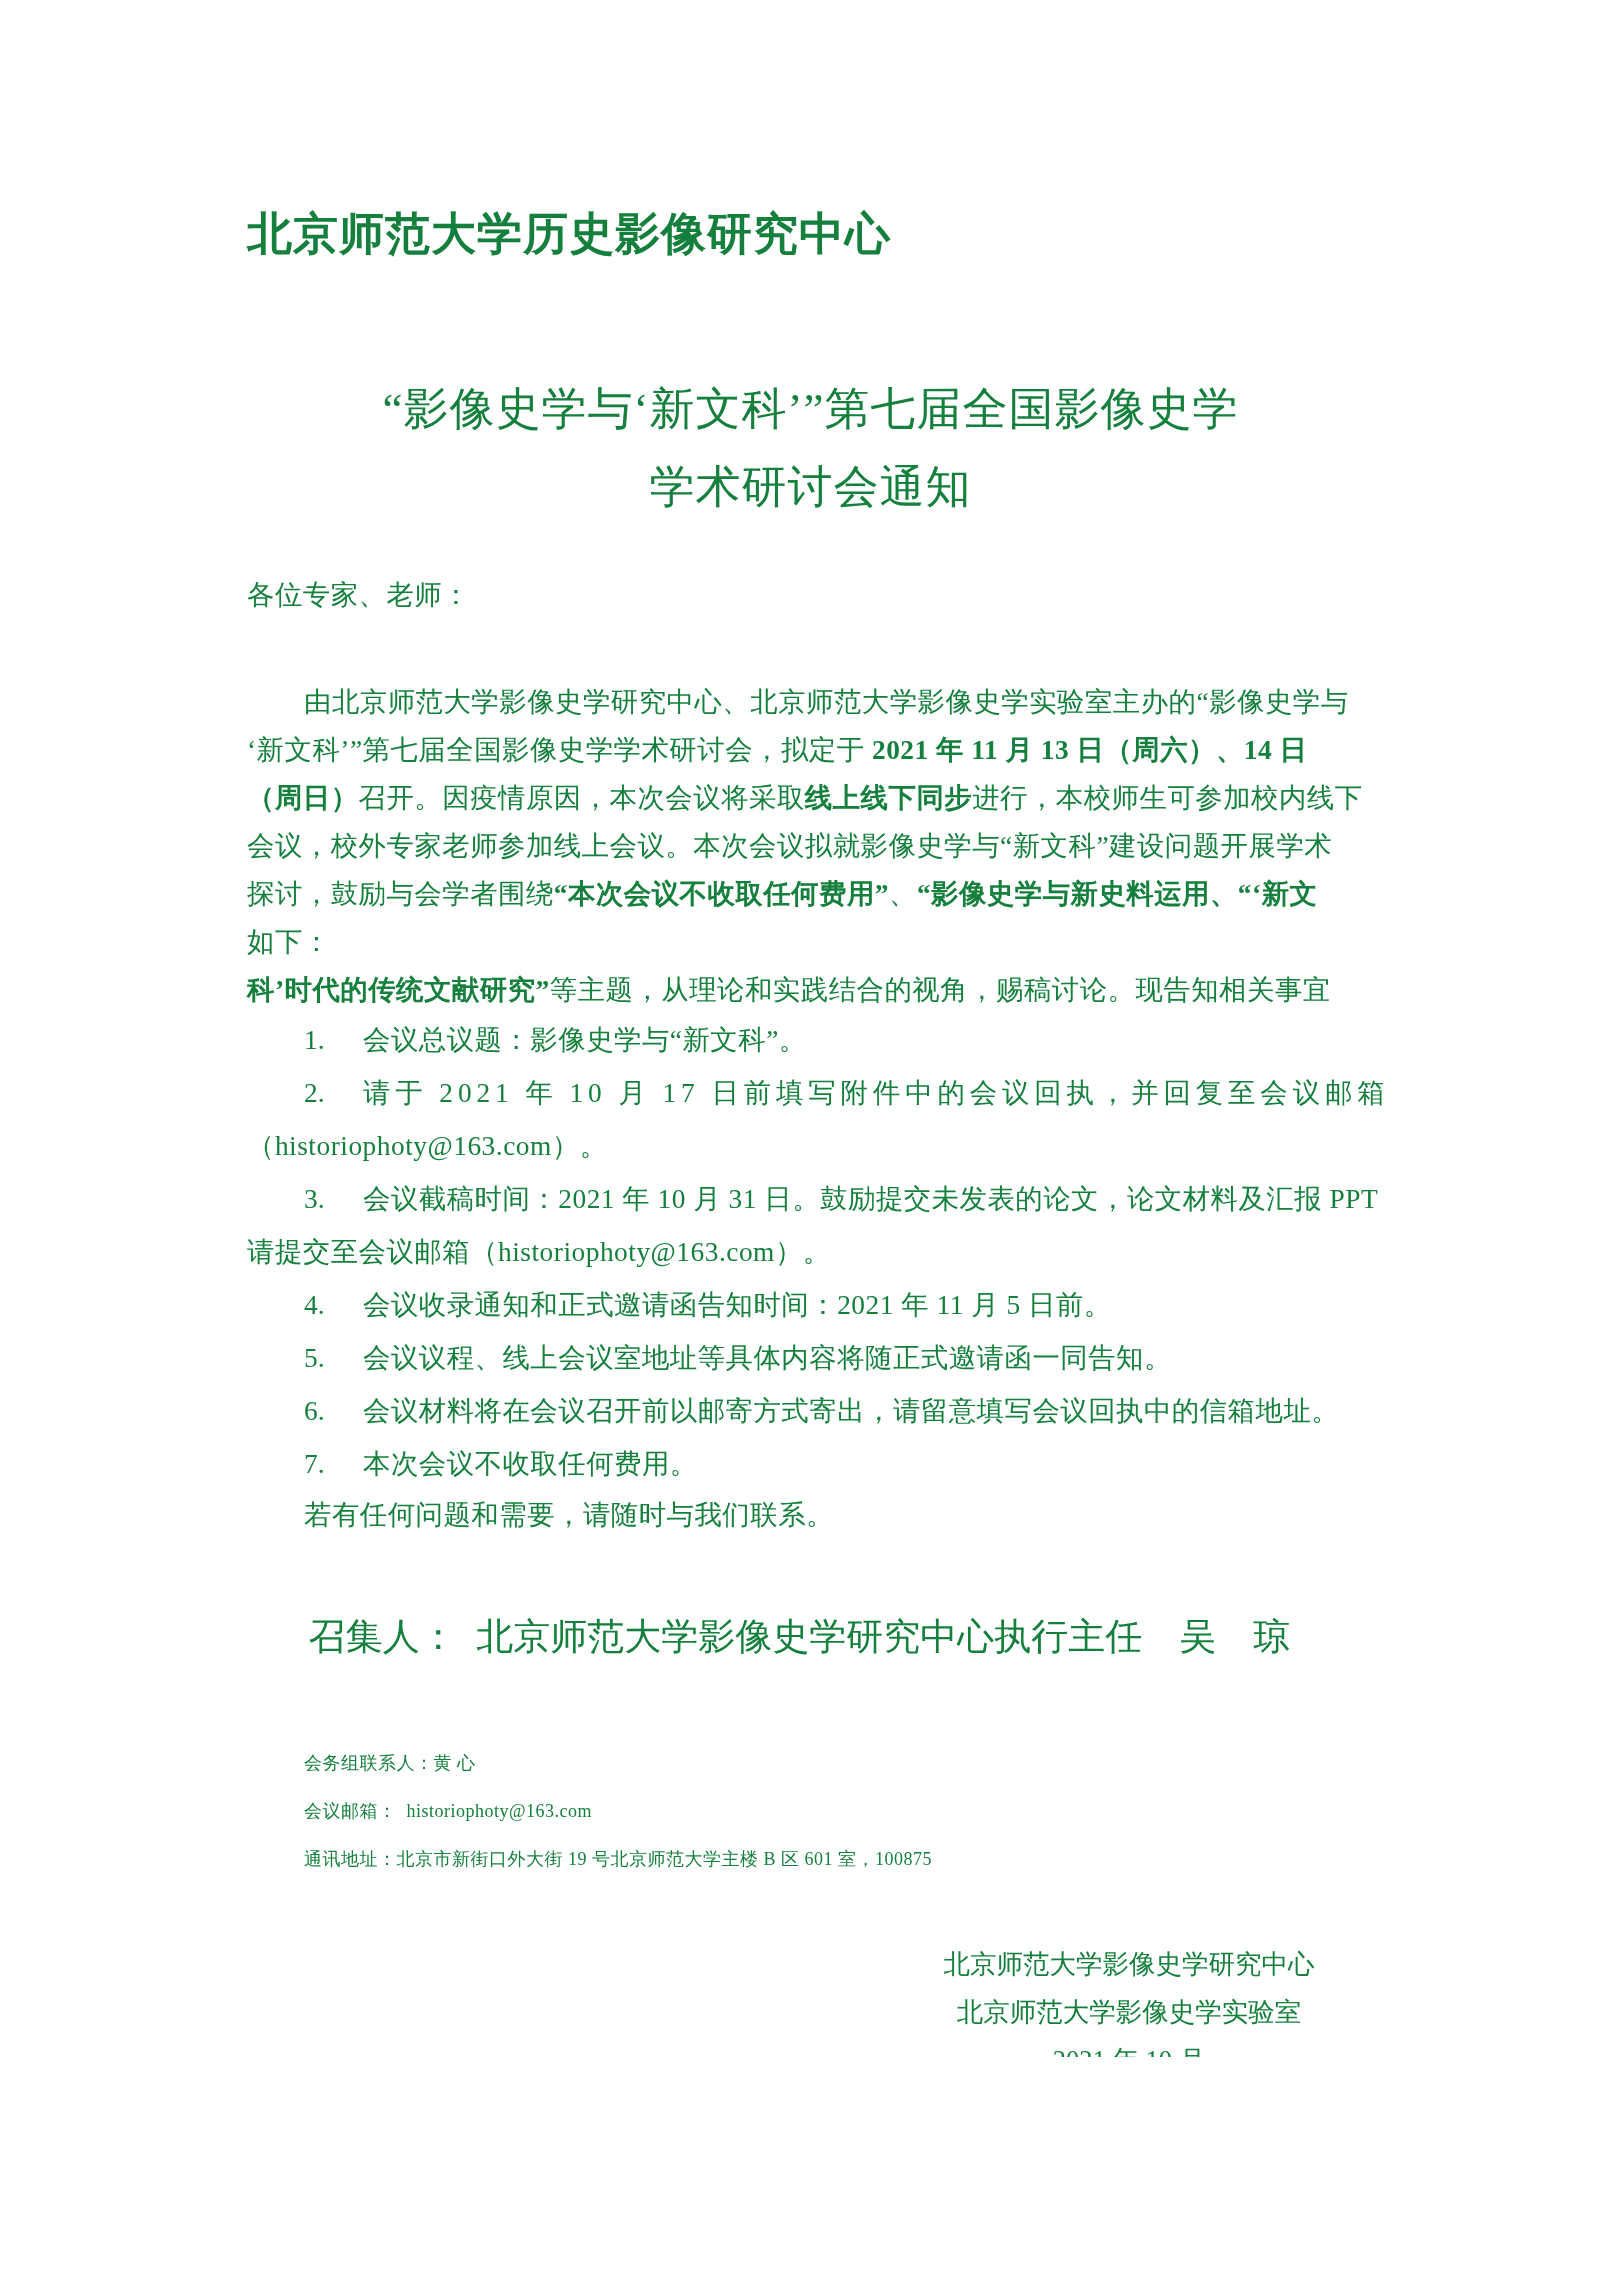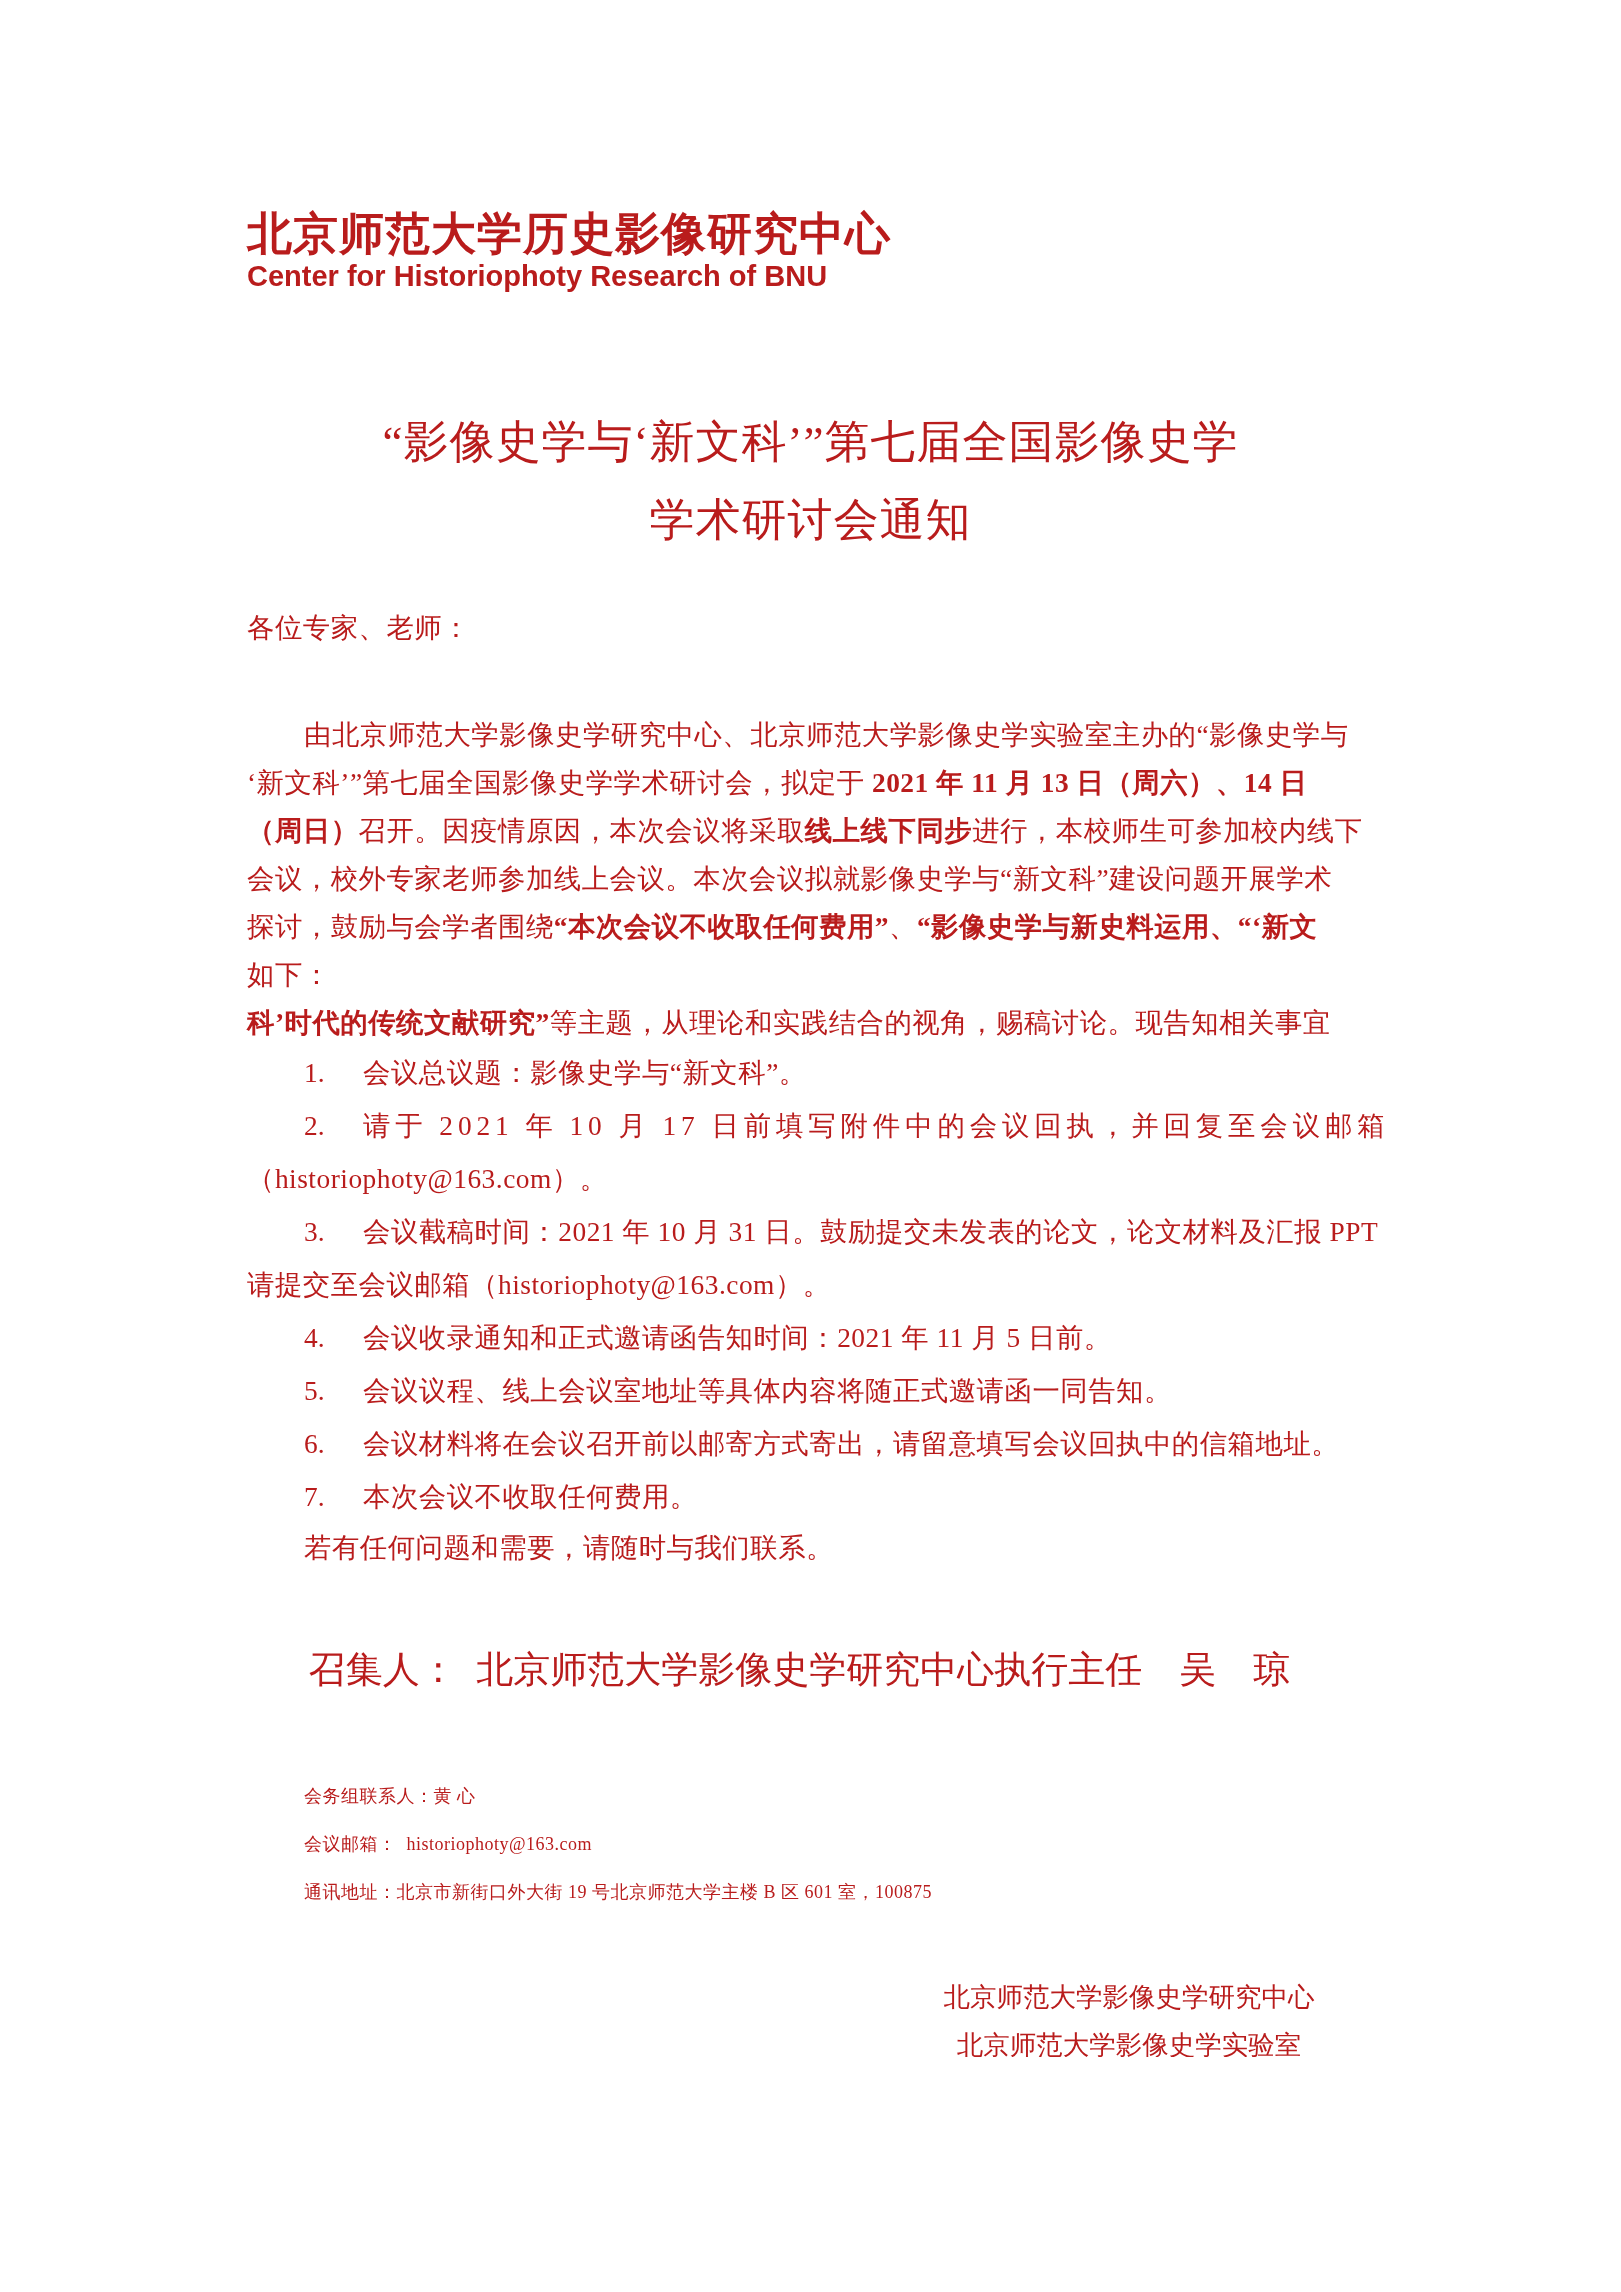--- a/index.html
+++ b/index.html
@@ -1,21 +1,21 @@
 <!DOCTYPE html>
 <html><head>
 <meta charset="utf-8">
 <style>
   html, body { margin: 0; padding: 0; background: #ffffff; }
   .page {
     position: relative;
     width: 1621px;
     height: 2057px;
     background: #ffffff;
-    color: #b91c1c;
+    color: #15803d;
     font-family: "Liberation Serif", "DejaVu Serif", serif;
     overflow: hidden;
   }
   .content { padding: 0 247px; }
 
   
   .header { padding-top: 208px; font-family: "Liberation Sans", "DejaVu Sans", sans-serif; }
   .org-cn { font-size: 45px; font-weight: 900; line-height: 52px; letter-spacing: 1px; }
   .org-en { font-size: 29px; font-weight: 700; line-height: 33px; }
 
@@ -53,21 +53,20 @@
   .sig-line { line-height: 48px; white-space: pre; }
 </style>
 </head>
 <body>
 
 <div class="page">
   <div class="content">
 
     <div class="header">
       <div class="org-cn">北京师范大学历史影像研究中心</div>
-      <div class="org-en">Center for Historiophoty Research of BNU</div>
     </div>
 
     <div class="title">
       <div>“影像史学与‘新文科’”第七届全国影像史学</div>
       <div>学术研讨会通知</div>
     </div>
 
     <div class="salutation">各位专家、老师：</div>
 
     <div class="body-lines" id="body-lines">

